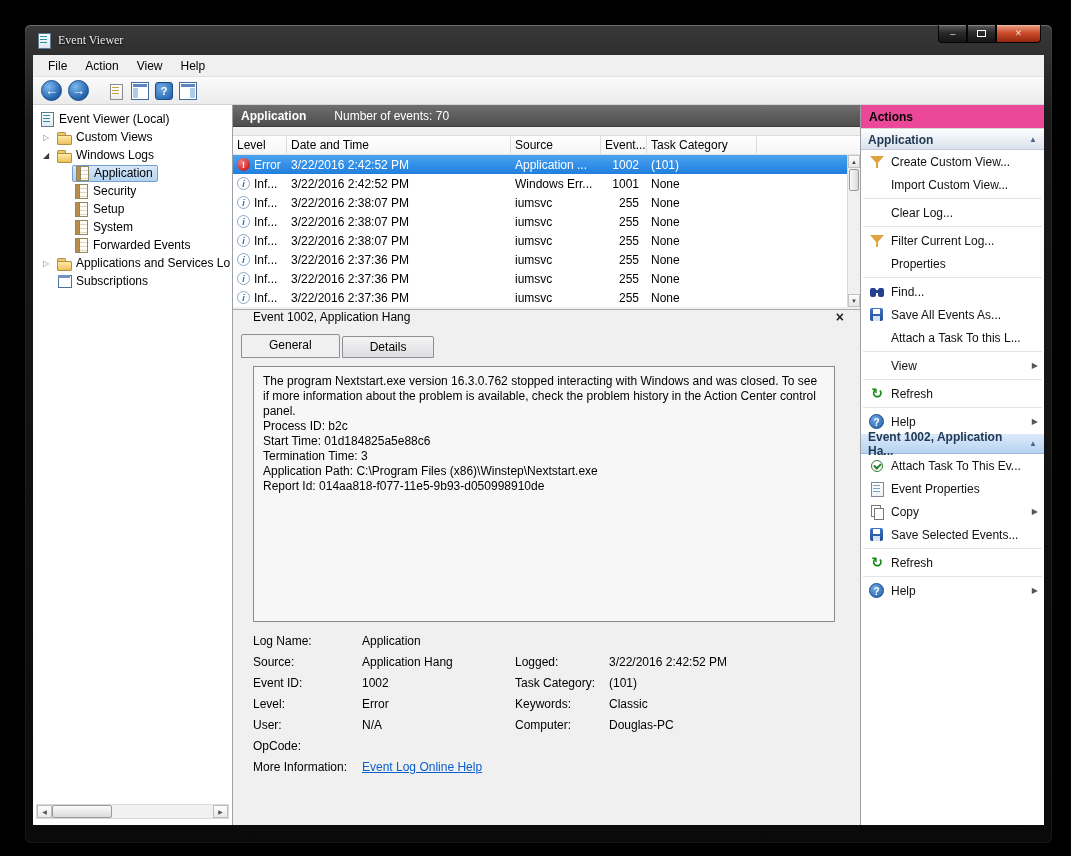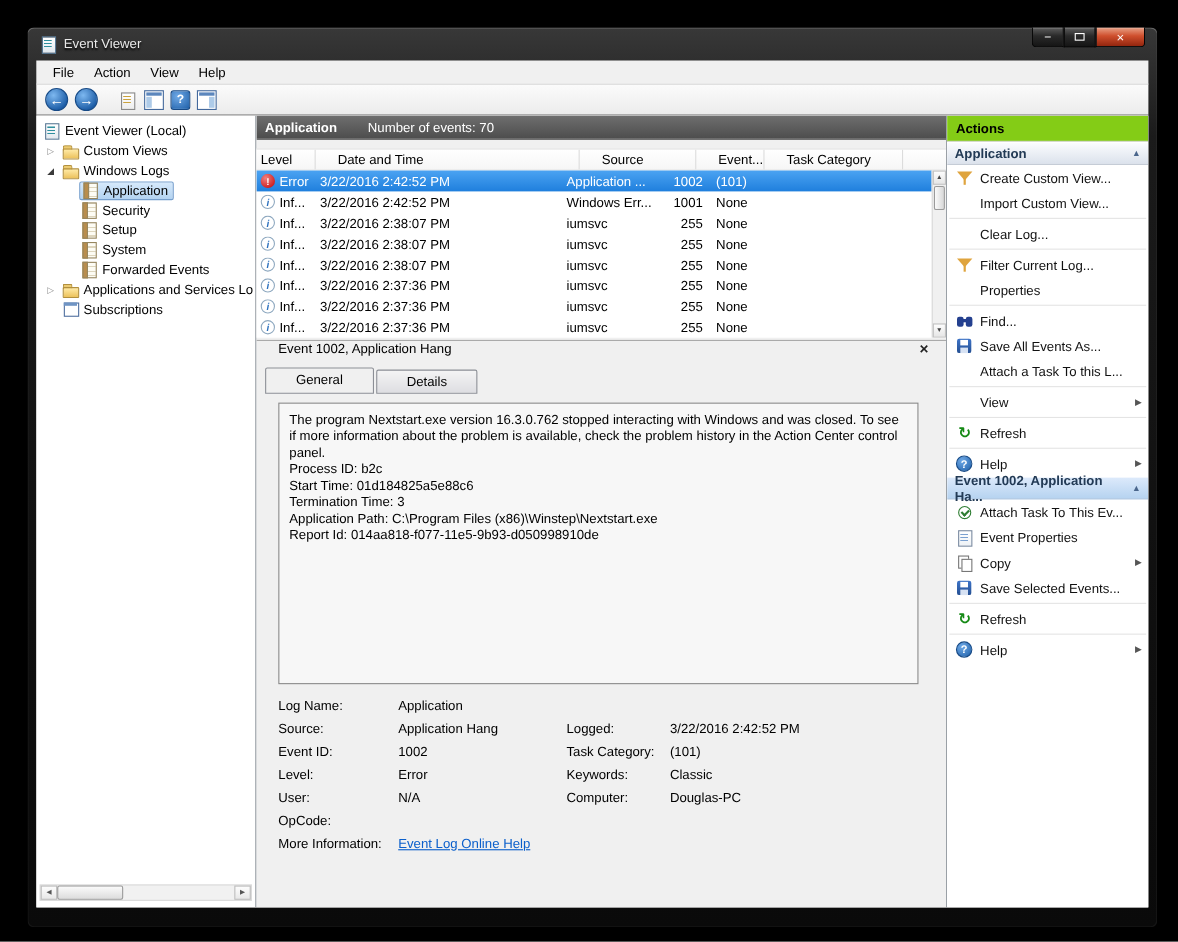--- a/index.html
+++ b/index.html
@@ -6,21 +6,21 @@
   html,body { width:1071px; height:856px; overflow:hidden; }
   body { background:#000; font-family:"Liberation Sans","DejaVu Sans",sans-serif; position:relative; }
 
   
   .window { position:absolute; left:24px; top:24px; width:1029px; height:820px;
     background:linear-gradient(#383838,#1b1b1b 12%,#101010 60%,#0a0a0a);
     border:1px solid #000; border-radius:6px; box-shadow:0 0 22px rgba(0,0,0,.9); }
   .window::before { content:""; position:absolute; inset:0; border-radius:6px; pointer-events:none;
     box-shadow:inset 0 1px 0 rgba(255,255,255,.22), inset 0 0 0 1px rgba(255,255,255,.05); }
 
-  .titlebar { position:absolute; left:0; top:0; right:0; height:36px; }
+  .titlebar { position:absolute; left:0; top:0; right:0; height:36px;font-family:Liberation Serif, serif; }
   .ic-app { position:absolute; left:11px; top:7px; width:16px; height:16px; }
   .ic-app::before { content:""; position:absolute; left:2px; top:1px; width:11px; height:14px;
     background:linear-gradient(#fff,#dfe7ee); border:1px solid #5a7a96; }
   .ic-app::after { content:""; position:absolute; left:4px; top:4px; width:7px; height:8px;
     background:repeating-linear-gradient(#2e8f9e 0 1px, transparent 1px 3px); }
   .title-text { position:absolute; left:33px; top:8px; font-size:12px; color:#e9e9e9;
     text-shadow:0 1px 2px #000; }
   .capwrap { position:absolute; top:0; right:11px; display:flex; }
   .cap { width:29px; height:18px; border:1px solid #050505; border-top:none; color:#fff;
     display:flex; align-items:center; justify-content:center; font-size:11px;
@@ -102,21 +102,21 @@
     background:linear-gradient(#fafafa,#dcdcdc); border:1px solid #9a9a9a; border-radius:2px; }
 
   
   .list-header { height:22px; flex:0 0 22px; background:linear-gradient(#6f6f6f,#4d4d4d);
     border-bottom:1px solid #3c3c3c; color:#fff; display:flex; align-items:center; padding:0 8px; font-size:12px; }
   .lh-title { font-weight:bold; }
   .lh-info { margin-left:28px; }
   .table-area { margin-top:8px; flex:0 0 172px; background:#fff; position:relative;
     border-top:1px solid #dcdcdc; overflow:hidden; }
   .table-header { height:19px; display:flex; font-size:12px; background:linear-gradient(#fff,#f6f6f6);
-    border-bottom:1px solid #e3e3e3;gap:16px; }
+    border-bottom:1px solid #e3e3e3; }
   .th { padding:2px 4px; border-right:1px solid #dcdcdc; white-space:nowrap; overflow:hidden; }
   .c-level { flex:0 0 54px; } .c-date { flex:0 0 224px; } .c-src { flex:0 0 90px; }
   .c-eid { flex:0 0 46px; } .c-task { flex:0 0 110px; } .th-fill { flex:1; }
   .rows { margin-right:13px; }
   .tr { height:19px; display:flex; align-items:center; font-size:12px; color:#000; }
   .tr .td { padding:0 4px; white-space:nowrap; overflow:hidden; }
   .tr .c-eid { text-align:right; padding-right:8px; }
   .tr.selected { background:linear-gradient(#4ba3f2,#1f7fdd); color:#fff; }
   .lv-ic { display:inline-flex; align-items:center; justify-content:center; width:13px; height:13px;
     border-radius:50%; margin-right:4px; font-size:9px; flex:0 0 13px; }
@@ -145,21 +145,21 @@
     background:#f7f7f7; padding:7px 9px; font-size:12px; line-height:15px; color:#000;
     white-space:pre-wrap; overflow:hidden; }
   .fields { margin:12px 0 0 20px; font-size:12px; color:#000; }
   .frow { height:21px; display:flex; align-items:flex-start; }
   .fl { flex:0 0 109px; } .fv { flex:0 0 153px; white-space:nowrap; }
   .fl2 { flex:0 0 94px; } .fv2 { flex:1; white-space:nowrap; }
   .link { color:#0b5fcb; text-decoration:underline; cursor:pointer; }
 
   
   .actions-title { height:24px; flex:0 0 24px; line-height:24px; padding-left:8px; font-size:12px;
-    font-weight:bold; color:#000; background:#84cc16; border-bottom:1px solid #d8d8d8; }
+    font-weight:bold; color:#000; background:#ec4899; border-bottom:1px solid #d8d8d8; }
   .actions-body { flex:1; background:#fff; overflow:hidden; }
   .section-header { height:21px; display:flex; align-items:center; padding:0 7px; font-size:12px;
     font-weight:bold; color:#223a55; background:linear-gradient(#fbfcfe,#dbe2ec);
     border-top:1px solid #fff; border-bottom:1px solid #c5ccd6; }
   .section-header.blue { background:linear-gradient(#ddeafb,#b6d3f0); border-bottom:1px solid #9dbcdd; }
   .sec-chev { margin-left:auto; font-size:8px; color:#4a668c; }
   .action-item { height:23px; display:flex; align-items:center; padding:0 6px 0 8px; font-size:12px; color:#111; }
   .aslot { width:22px; flex:0 0 22px; display:flex; align-items:center; }
   .a-label { white-space:nowrap; overflow:hidden; }
   .sub-arrow { margin-left:auto; font-size:8px; color:#555; }

